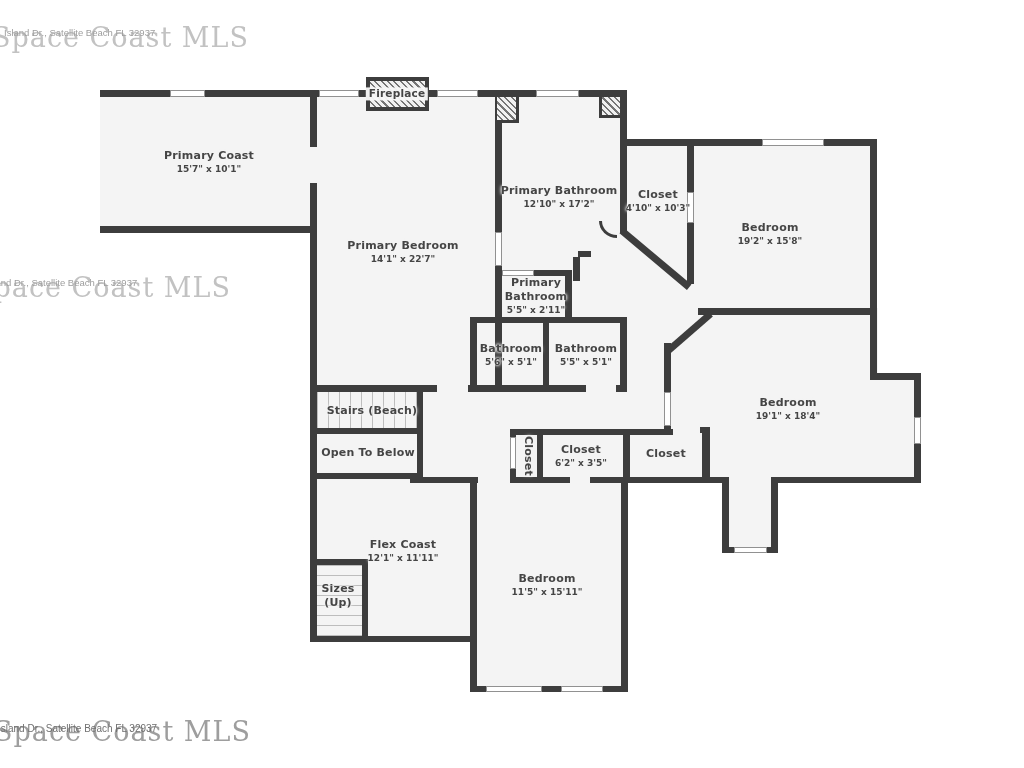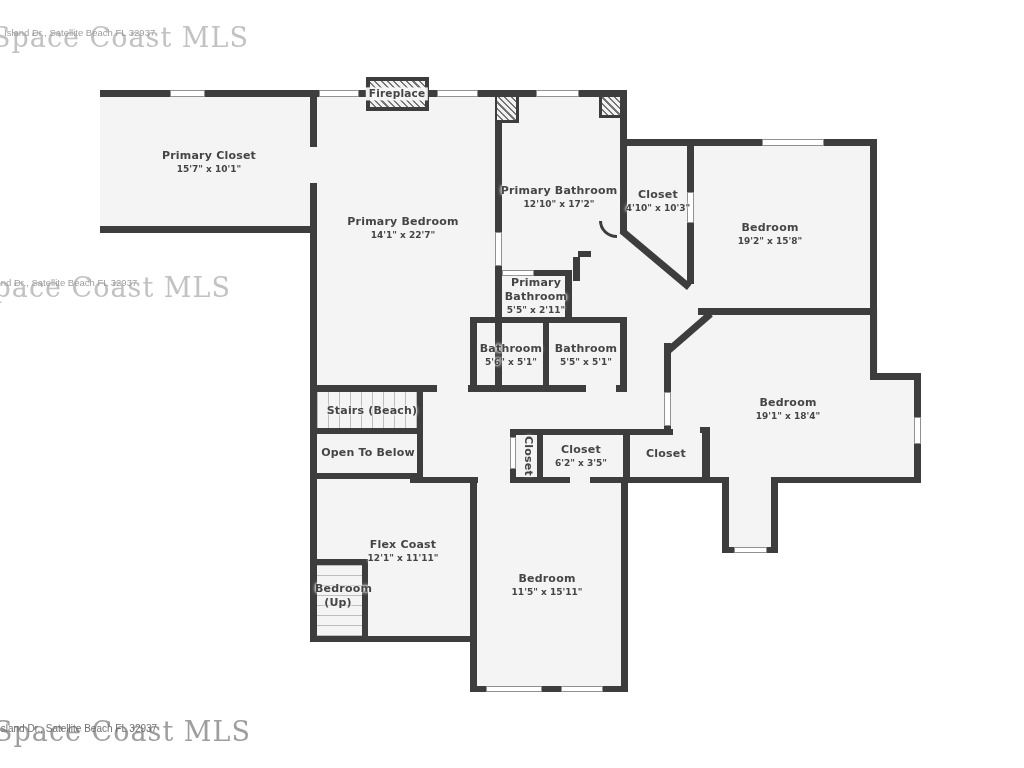--- a/index.html
+++ b/index.html
@@ -124,24 +124,24 @@
       <div class="win" style="left: 914px; top: 417px; width: 7px; height: 27px;"></div>
       <div class="win" style="left: 734px; top: 547px; width: 33px; height: 6px;"></div>
       <div class="win" style="left: 486px; top: 686px; width: 56px; height: 6px;"></div>
       <div class="win" style="left: 561px; top: 686px; width: 42px; height: 6px;"></div>
       <div class="win" style="left: 510px; top: 437px; width: 6px; height: 32px;"></div>
       <div class="hatch fp" style="left: 366px; top: 77px; width: 63px; height: 34px;"></div>
       <div class="hatch" style="left: 497px; top: 97px; width: 22px; height: 26px; border-right: 3px solid rgb(61, 61, 61); border-bottom: 3px solid rgb(61, 61, 61);"></div>
       <div class="hatch" style="left: 599px; top: 97px; width: 21px; height: 21px; border-left: 3px solid rgb(61, 61, 61); border-bottom: 3px solid rgb(61, 61, 61);"></div>
       <div class="arc" style="left: 599px; top: 221px; width: 18px; height: 17px;"></div>
       <div class="lbl" style="left: 209px; top: 162px;">
-        <span class="nm">Primary Closet</span>
+        <span class="nm">Primary Coast</span>
         <span class="dm">15'7" x 10'1"</span>
       </div>
-      <div class="lbl" style="left: 403px; top: 228px;">
+      <div class="lbl" style="left: 403px; top: 252px;">
         <span class="nm">Primary Bedroom</span>
         <span class="dm">14'1" x 22'7"</span>
       </div>
       <div class="lbl" style="left: 559px; top: 197px;">
         <span class="nm">Primary Bathroom</span>
         <span class="dm">12'10" x 17'2"</span>
       </div>
       <div class="lbl" style="left: 658px; top: 201px;">
         <span class="nm">Closet</span>
         <span class="dm">4'10" x 10'3"</span>
@@ -180,21 +180,21 @@
         <span class="dm">6'2" x 3'5"</span>
       </div>
       <div class="lbl" style="left: 666px; top: 454px;">
         <span class="nm">Closet</span>
       </div>
       <div class="lbl" style="left: 403px; top: 551px;">
         <span class="nm">Flex Coast</span>
         <span class="dm">12'1" x 11'11"</span>
       </div>
       <div class="lbl wrapped" style="left: 338px; top: 596px; width: 46px;">
-        <span class="nm">Bedroom (Up)</span>
+        <span class="nm">Sizes (Up)</span>
       </div>
       <div class="lbl" style="left: 547px; top: 585px;">
         <span class="nm">Bedroom</span>
         <span class="dm">11'5" x 15'11"</span>
       </div>
       <div class="lbl fplbl" style="left: 397px; top: 94px;">
         <span class="nm">Fireplace</span>
       </div>
     </div>
 

